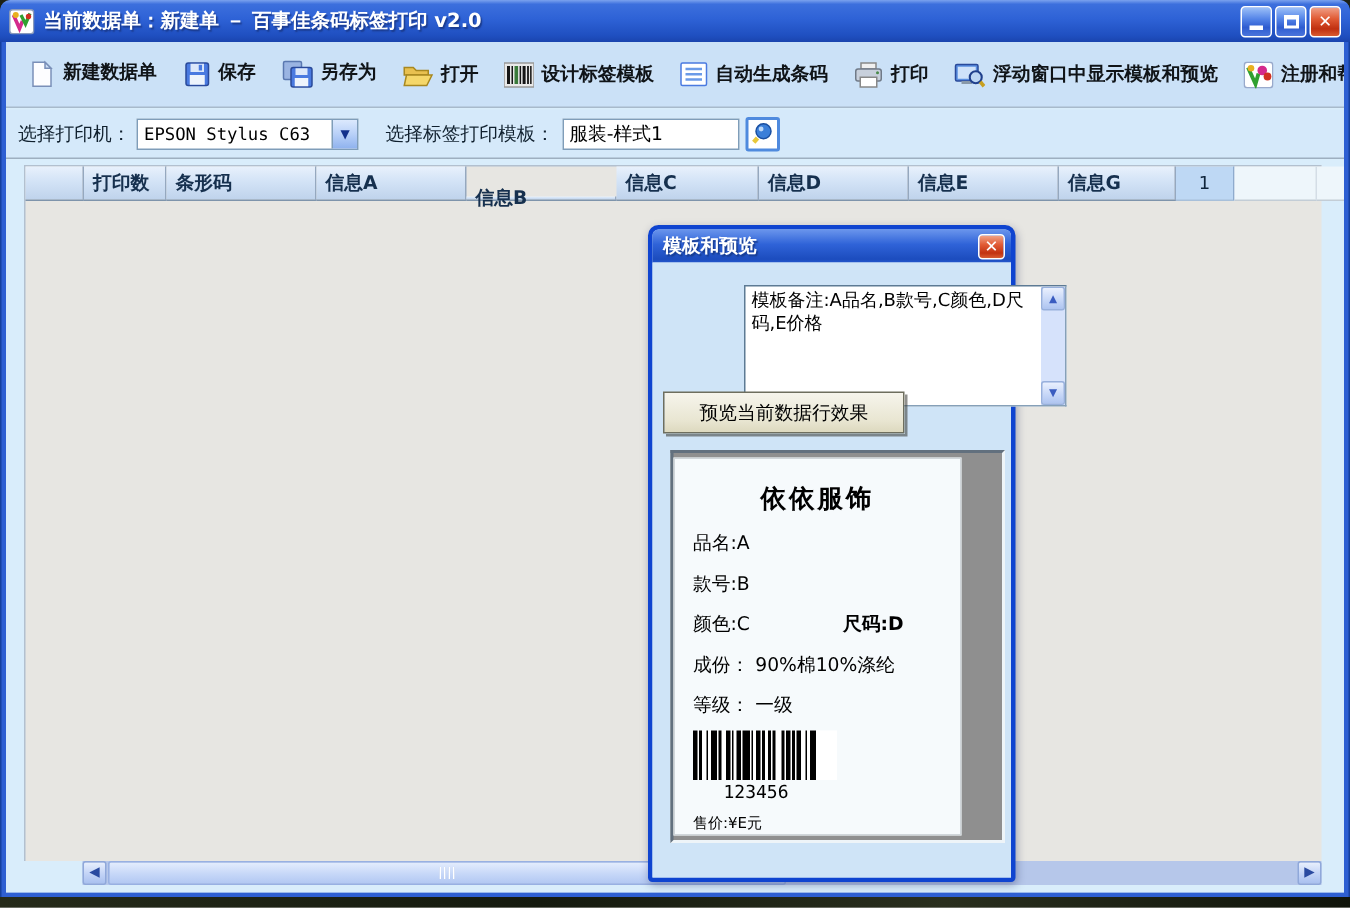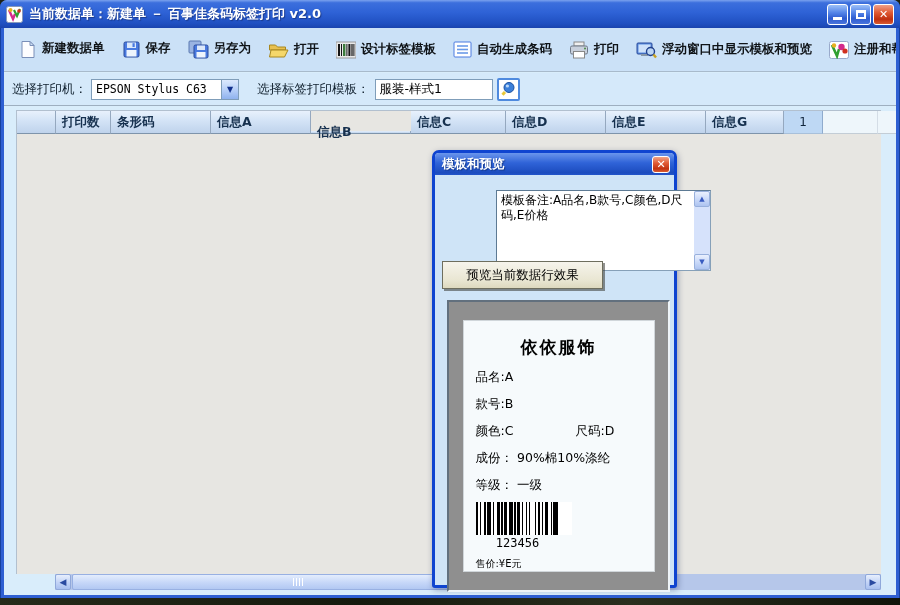--- a/index.html
+++ b/index.html
@@ -100,27 +100,27 @@
   .note-scroll { position:absolute; right:0; top:0; bottom:0; width:16px; background:#d6e2fb; }
   .nsbtn { position:absolute; left:0; width:16px; height:16px; border:1px solid #98b0dc; border-radius:2px;
     background:linear-gradient(180deg,#eaf0fe,#c8d8f8 55%,#aec4f0); color:#3a5cc0; font-size:7px;
     display:flex; align-items:center; justify-content:center; cursor:pointer; }
   .nsbtn.up { top:0; } .nsbtn.down { bottom:0; }
 
   .preview-btn { position:absolute; left:7px; top:86px; width:161px; height:28px;
     background:linear-gradient(180deg,#f6f4ec,#e9e6d2 70%,#ddd9bf); border:1px solid #6e6e5e;
     box-shadow:2px 2px 0 rgba(55,55,50,.55); font-size:12.5px; color:#000; font-family:inherit; cursor:pointer; }
 
-  .preview-panel { position:absolute; left:12px; top:125px; width:223px; height:292px; background:#8f8f8f;
-    border:2px solid; border-color:#62707e #eef4f8 #eef4f8 #62707e; display:flex; align-items:center; justify-content:center; }
+  .preview-panel { position:absolute; left:12px; top:125px; width:223px; height:262px; background:#8f8f8f;
+    border:2px solid; border-color:#62707e #eef4f8 #eef4f8 #62707e; display:flex; align-items:center; justify-content:flex-start; }
   .label-card { width:192px; height:252px; background:#f6fafc; border:1px solid #d0d6da; position:relative; color:#000; }
   .brand { text-align:center; font-weight:bold; font-size:17px; letter-spacing:2px; margin-top:15px; }
   .fld { font-size:12.5px; margin:10px 0 0 12px; }
   .fld-row { display:flex; margin:10px 0 0 12px; font-size:12.5px; }
-  .fld-row .size { margin-left:62px; }
+  .fld-row .size { margin-left:62px;font-weight:bold; }
   .barcode { margin:8px 0 0 12px; width:96px; height:33px; background:#fff; font-size:0; }
   .bc-value { width:108px; text-align:center; font-family:"DejaVu Sans Mono","Liberation Mono",monospace;
     font-size:12px; margin-top:1px; }
   .price { font-size:10px; margin:7px 0 0 12px; }
 </style>
 </head>
 <body>
 
 <div class="win">
   <div class="titlebar">

